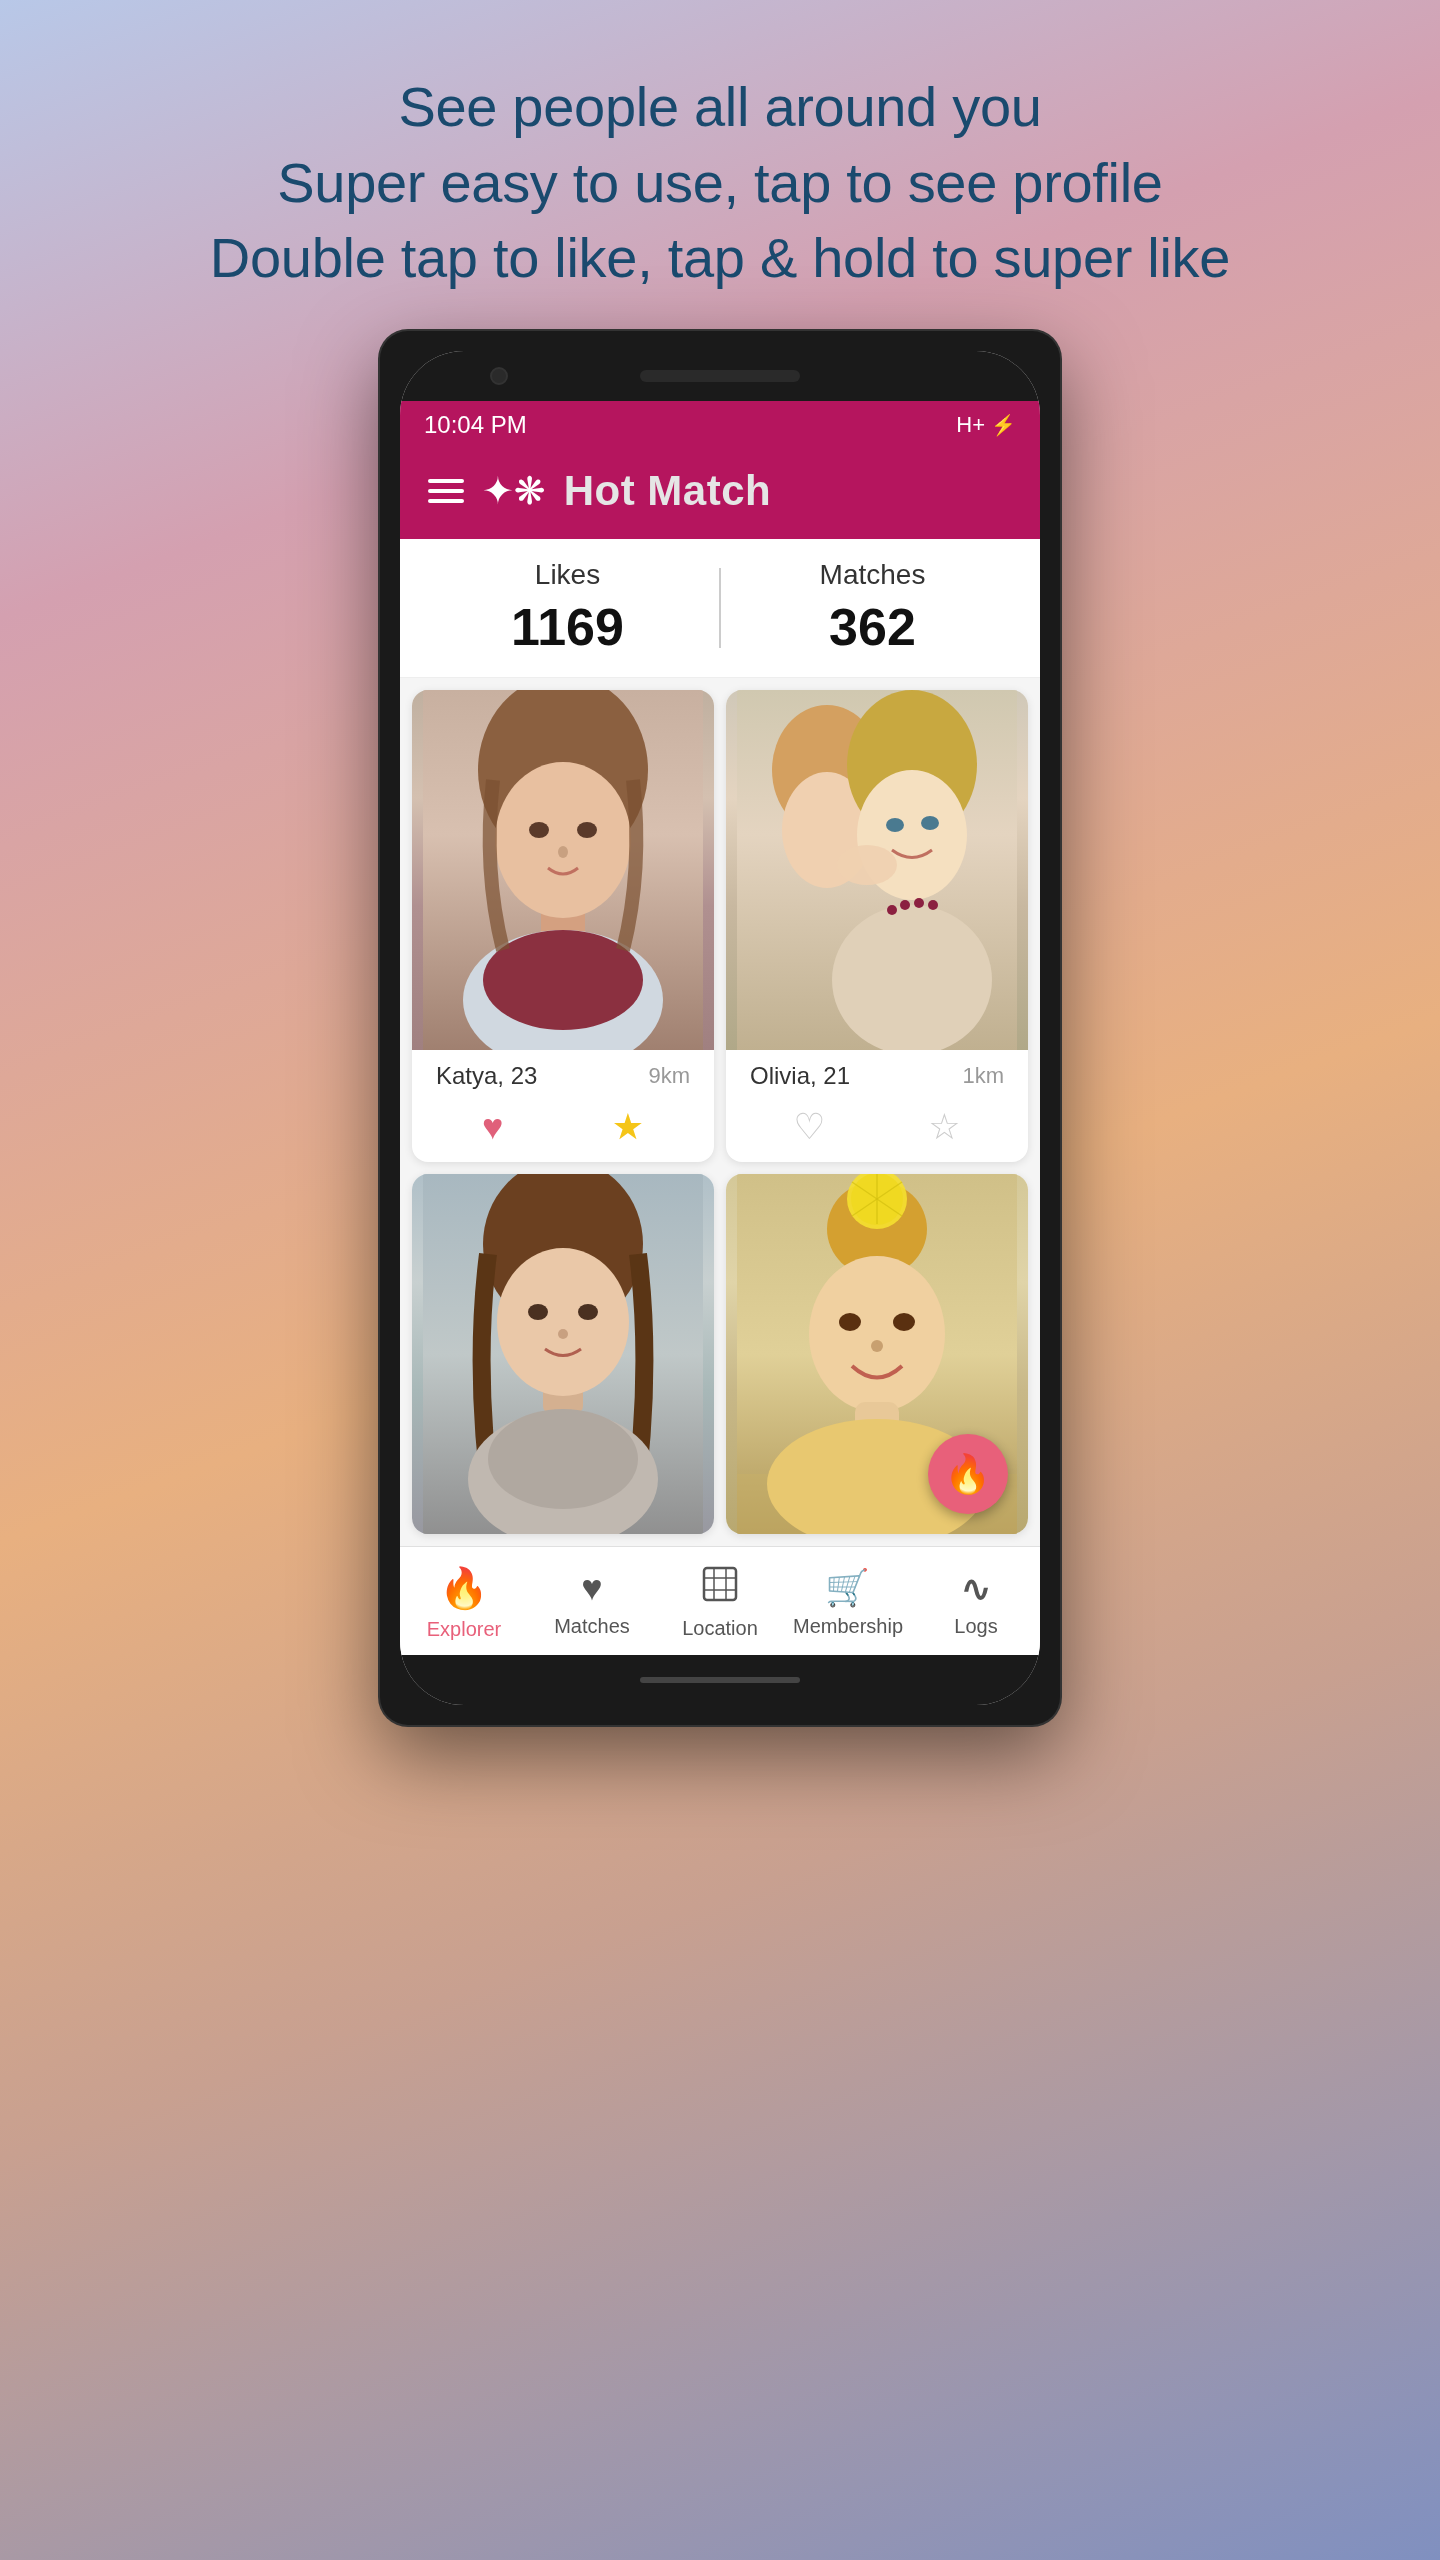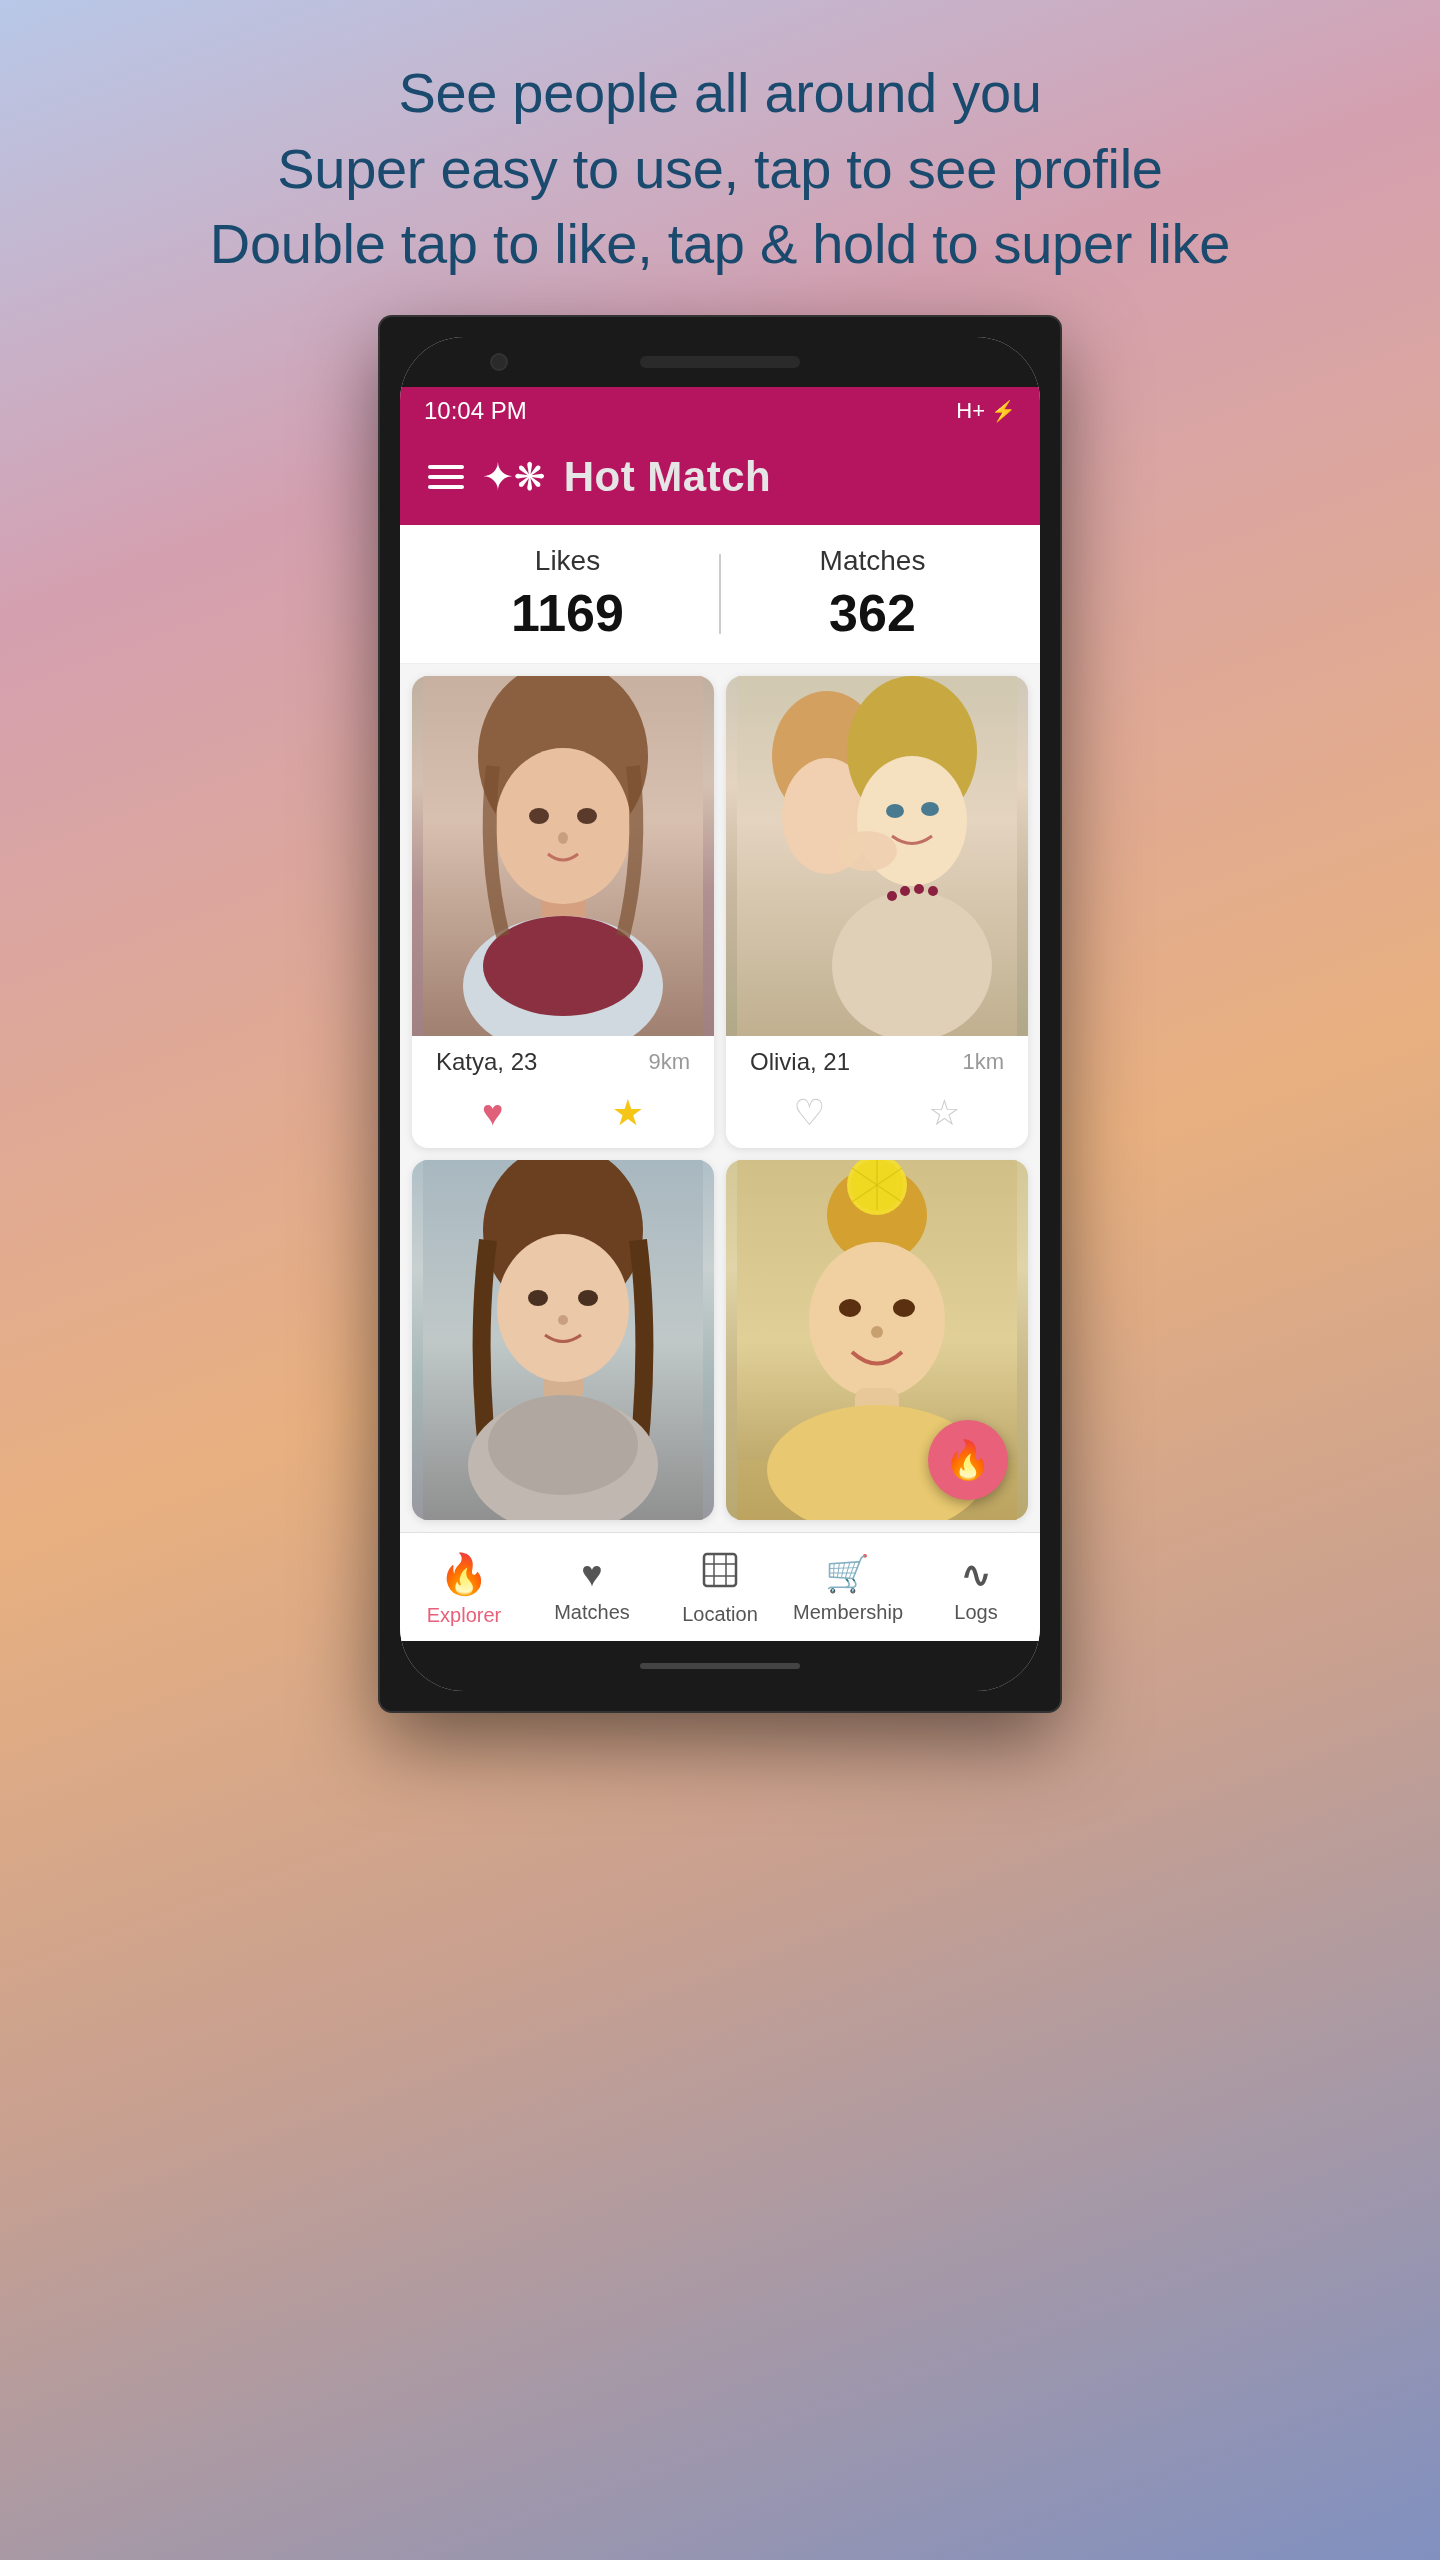--- a/index.html
+++ b/index.html
@@ -19,21 +19,21 @@
       width: 680px;
       position: relative;
       display: flex;
       flex-direction: column;
       align-items: center;
     }
 
     .phone-outer {
       width: 680px;
       background: #1a1a1a;
-      border-radius: 12px;
+      border-radius: 28px;
       padding: 20px;
       box-shadow:
         0 0 0 2px #333,
         0 30px 80px rgba(0,0,0,0.5);
       position: relative;
     }
 
     .phone-inner {
       background: #f0f0f0;
       border-radius: 64px;
@@ -314,21 +314,21 @@
       background: linear-gradient(180deg, #b0c0c8 0%, #c8d0d0 30%, #a8b8b8 60%, #9898a0 100%);
     }
 
     .girl4-bg {
       background: linear-gradient(180deg, #d4c898 0%, #e0d4a8 30%, #c8b888 60%, #b8a870 100%);
     }
   </style>
 </head>
 <body>
 
-<div style="text-align:center; color:#1a4a6e; font-size:56px; font-weight:500; line-height:1.35; padding:55px 80px 35px; letter-spacing:-0.3px;">
+<div style="text-align:center; color:#1a4a6e; font-size:56px; font-weight:500; line-height:1.35; padding:69px 80px 35px; letter-spacing:-0.3px;">
   <div>See people all around you</div>
   <div>Super easy to use, tap to see profile</div>
   <div>Double tap to like, tap &amp; hold to super like</div>
 </div>
 
 <div class="phone-wrapper">
   <div class="phone-outer">
     <div class="phone-inner">
 
       <div class="phone-top-bar">

